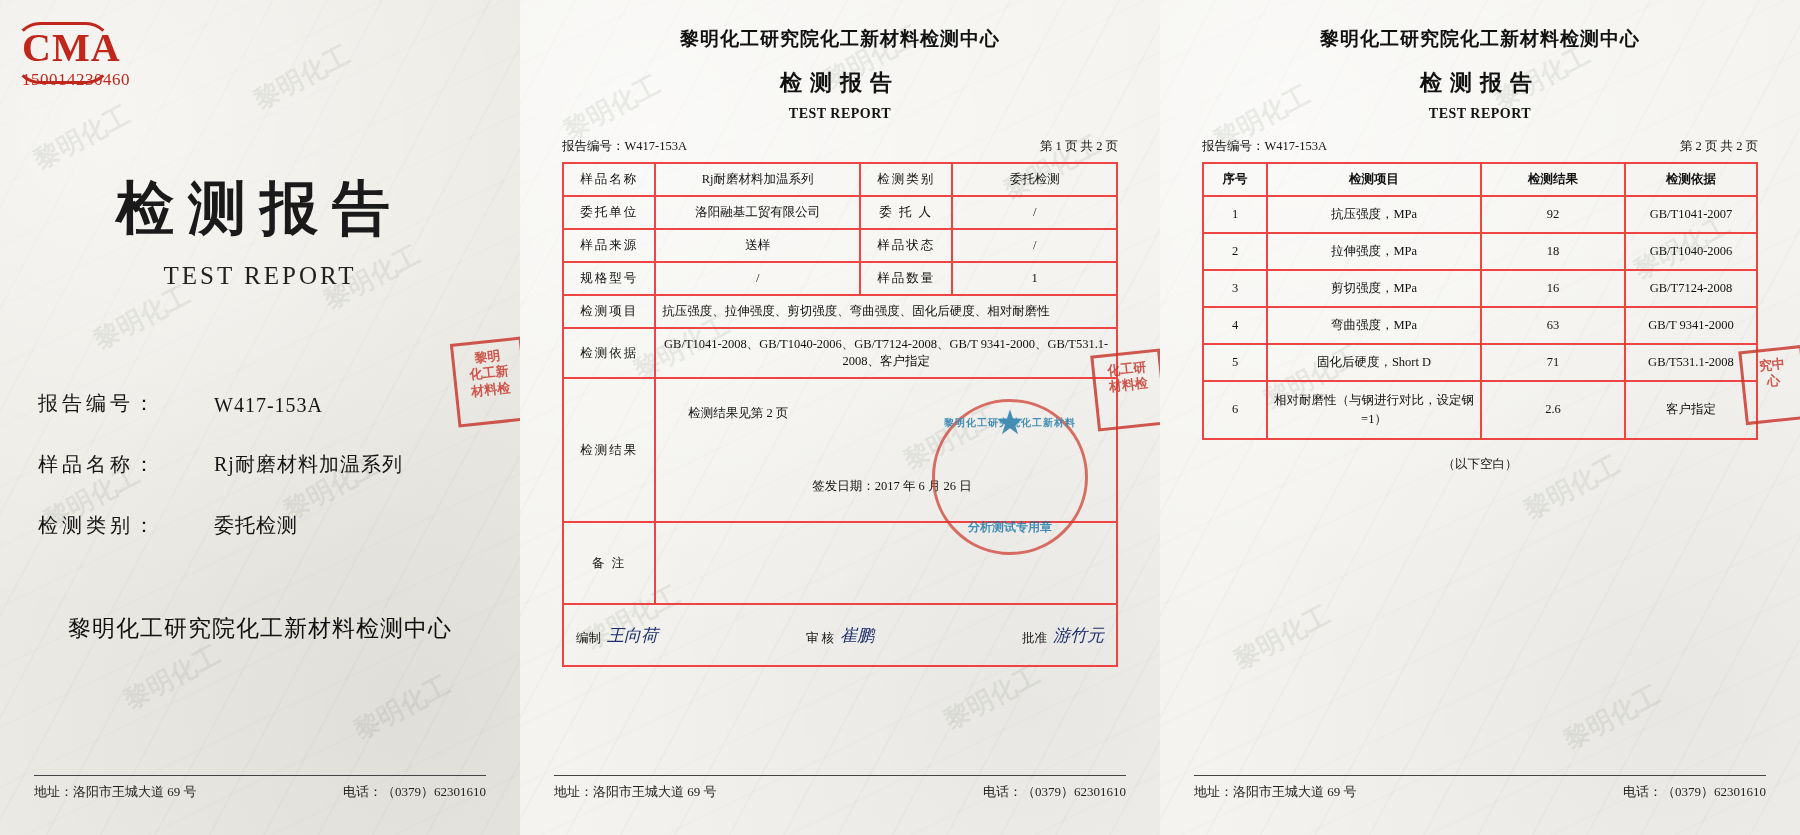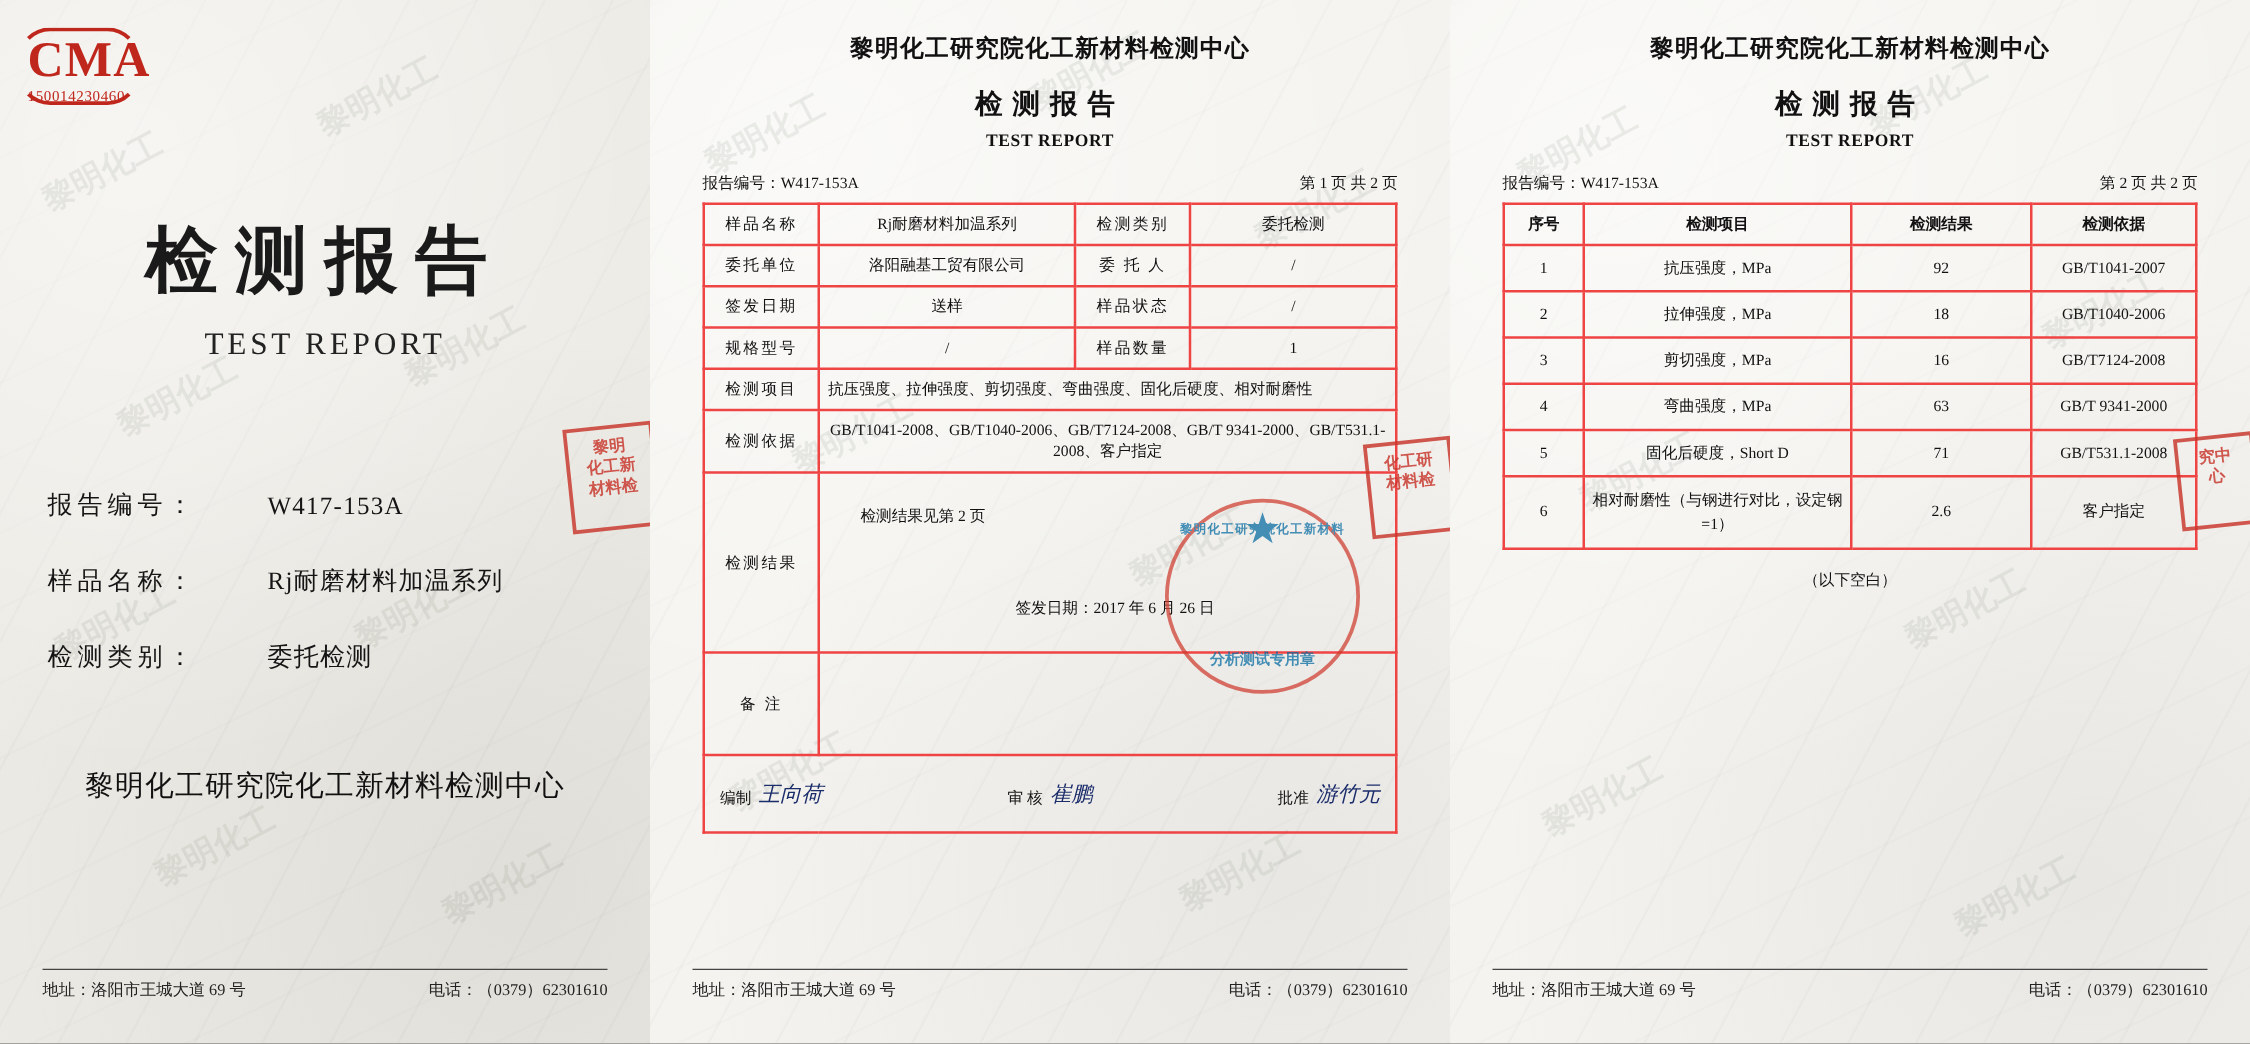--- a/index.html
+++ b/index.html
@@ -19,21 +19,21 @@
   .page .watermarks{position:absolute;inset:0;pointer-events:none;opacity:.10;}
   .wm{position:absolute;font-family:"Liberation Serif",serif;color:#5d6d5a;
       font-size:26px;transform:rotate(-28deg);white-space:nowrap;font-weight:bold;}
 
   
   .p1{width:520px;height:835px;background:#eceae4;}
   .p1 .content{position:relative;z-index:3;padding:0 38px;}
   .cma{position:absolute;top:28px;left:22px;z-index:4;color:#c0271c;}
   .cma .mark{font-size:40px;font-weight:bold;letter-spacing:1px;
     font-family:"Liberation Serif",serif;line-height:1;}
-  .cma .num{font-size:12px;letter-spacing:.5px;margin-top:2px;}
+  .cma .num{font-size:17px;letter-spacing:.5px;margin-top:2px;}
   .cma-box{position:absolute;top:22px;left:14px;width:92px;height:56px;
     border:3px solid #c0271c;border-radius:26px 26px 26px 26px;
     border-left-color:transparent;border-right-color:transparent;z-index:3;}
 
   .p1 .bigtitle{margin-top:170px;text-align:center;font-size:58px;letter-spacing:14px;
     color:#1a1a1a;font-family:"Liberation Serif",serif;font-weight:bold;}
   .p1 .subtitle{text-align:center;font-size:25px;letter-spacing:3px;margin-top:14px;color:#222;}
 
   .fields{margin-top:100px;}
   .frow{display:flex;align-items:flex-end;font-size:20px;color:#151515;margin-bottom:34px;}
@@ -167,21 +167,21 @@
           <td class="lbl">检测类别</td>
           <td class="ctr" style="width:150px">委托检测</td>
         </tr>
         <tr>
           <td class="lbl">委托单位</td>
           <td class="ctr">洛阳融基工贸有限公司</td>
           <td class="lbl">委 托 人</td>
           <td class="ctr">/</td>
         </tr>
         <tr>
-          <td class="lbl">签发日期</td>
+          <td class="lbl">样品来源</td>
           <td class="ctr">送样</td>
           <td class="lbl">样品状态</td>
           <td class="ctr">/</td>
         </tr>
         <tr>
           <td class="lbl">规格型号</td>
           <td class="ctr">/</td>
           <td class="lbl">样品数量</td>
           <td class="ctr">1</td>
         </tr>

